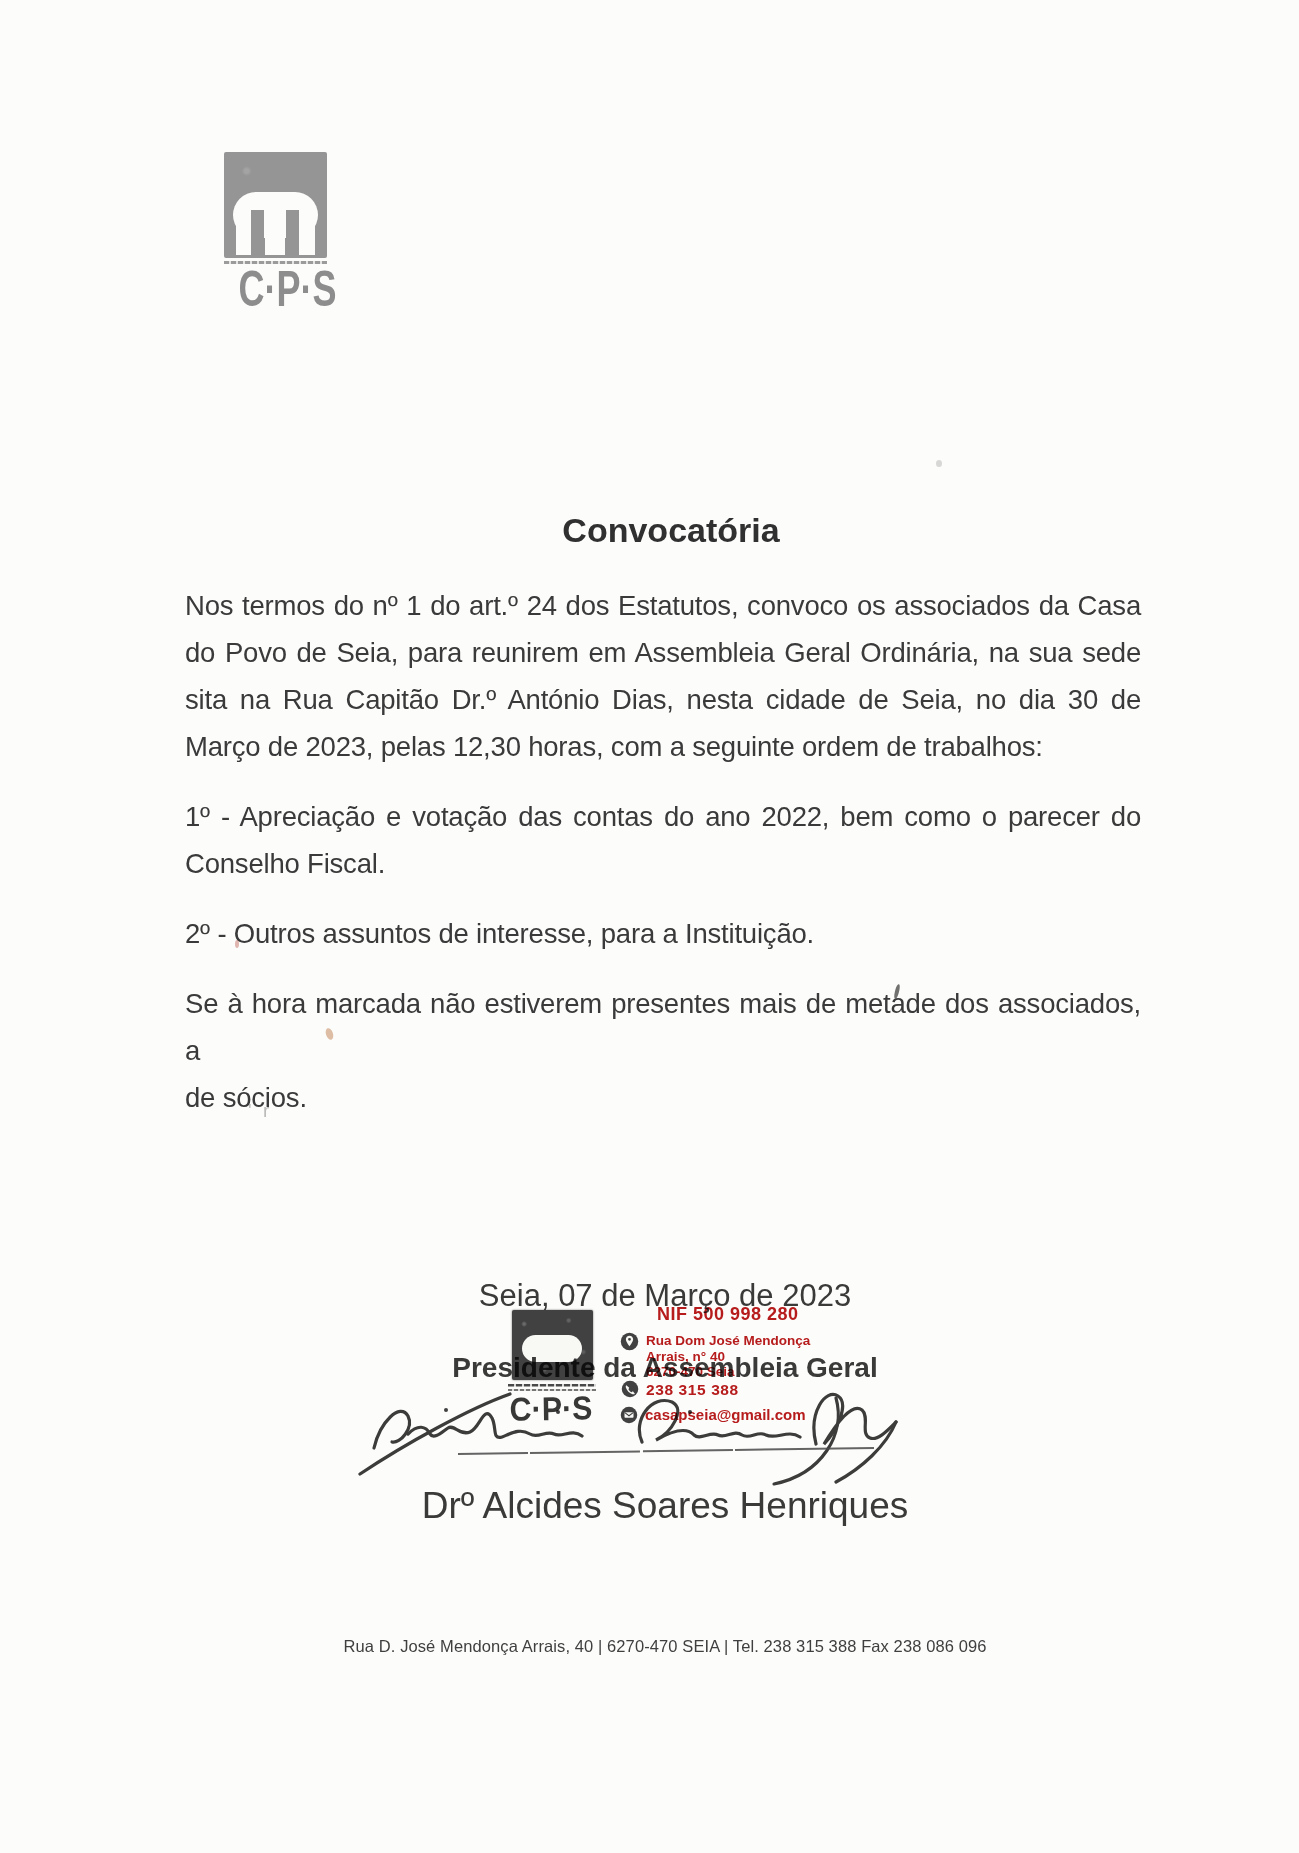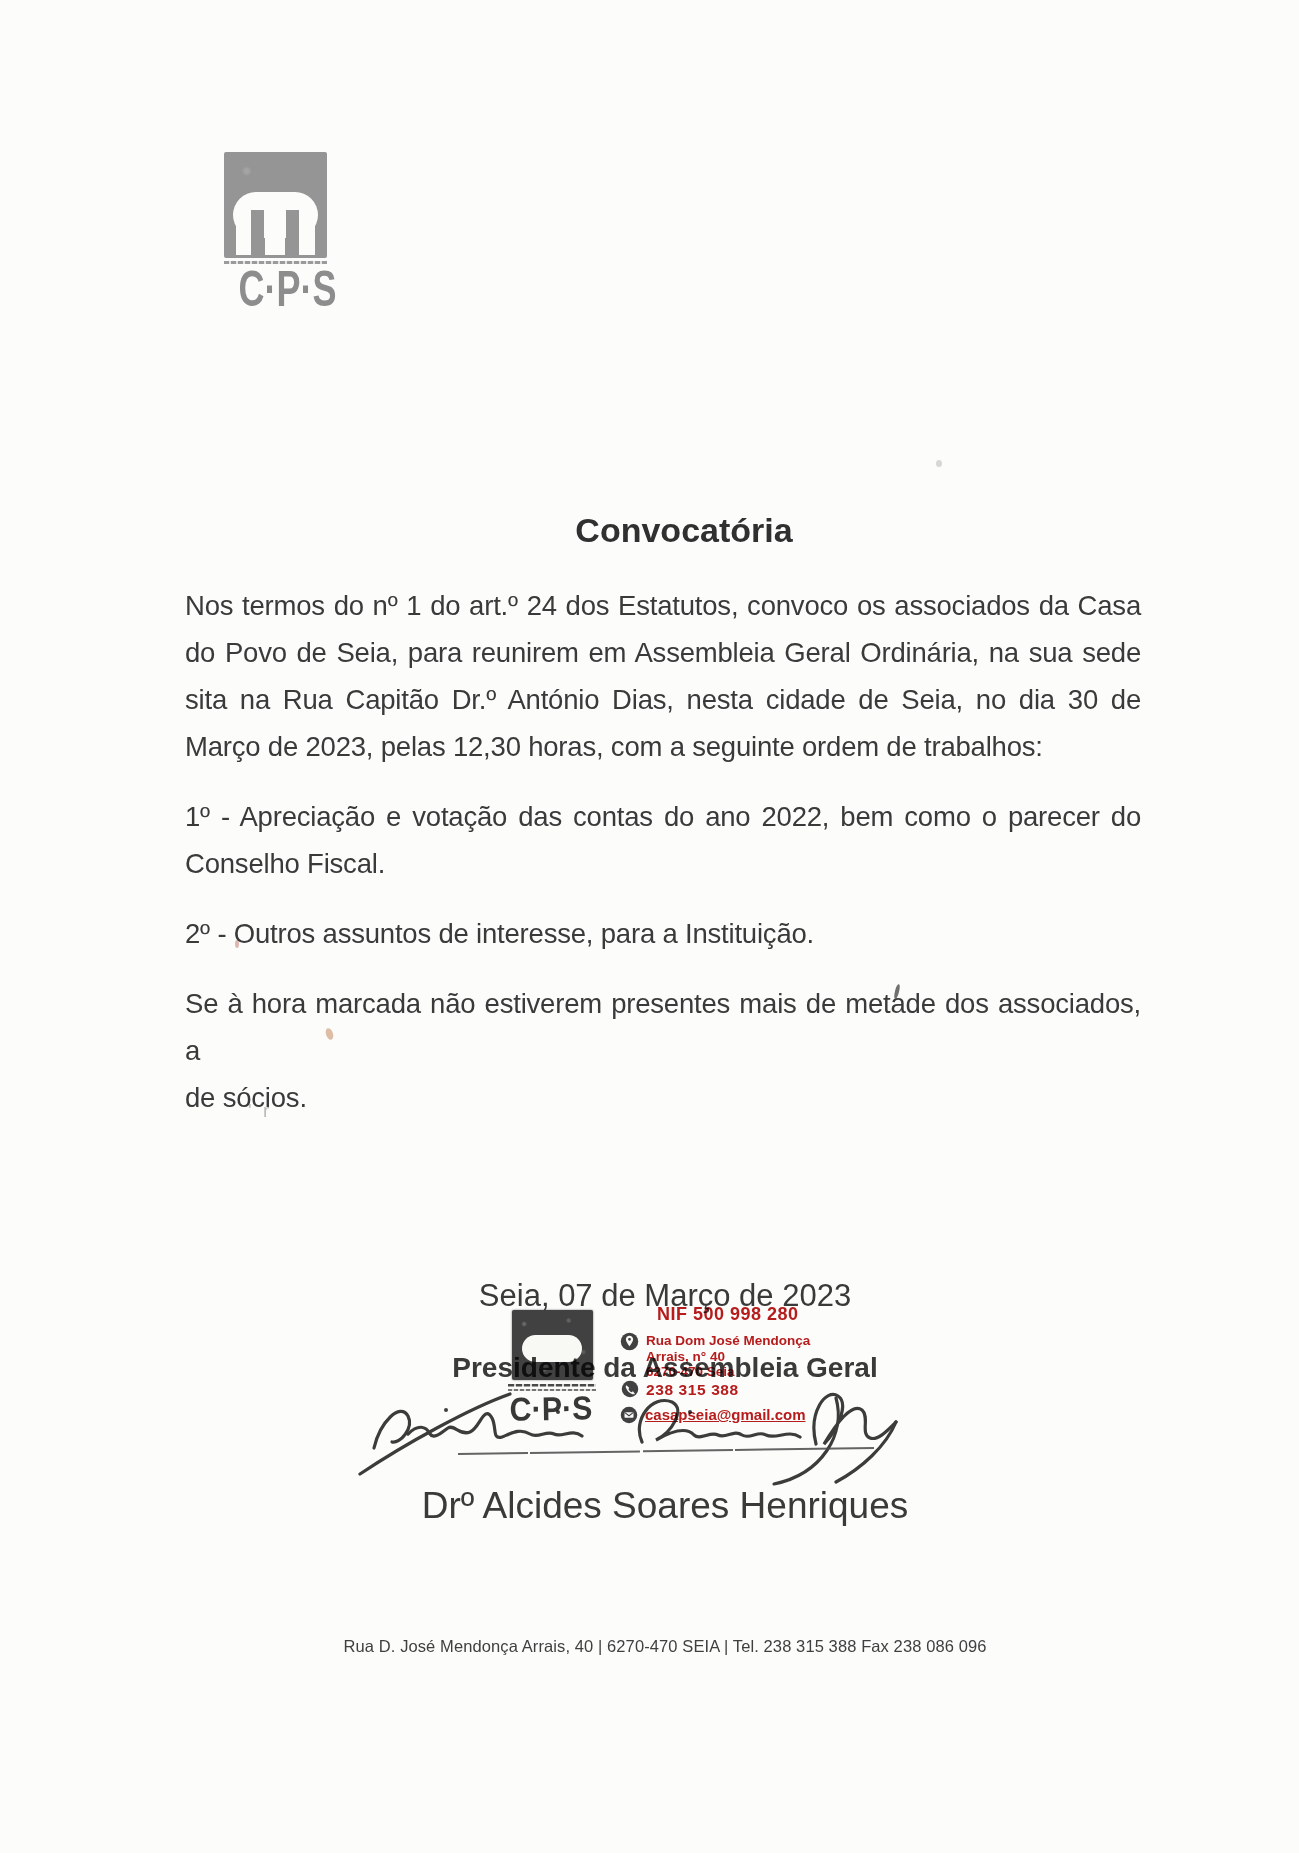--- a/index.html
+++ b/index.html
@@ -34,21 +34,21 @@
   }
   .logo-acronym{
     left:224px;top:264px;width:103px;
     font-weight:bold;font-size:50px;line-height:50px;color:#8d8d8d;
     text-align:center;transform:scaleX(.72);transform-origin:50% 50%;
     letter-spacing:0px;white-space:nowrap;
   }
 
   
   .doc-title{
-    left:185px;top:510px;width:980px;padding-left:18px;box-sizing:border-box;
+    left:172px;top:510px;width:980px;padding-left:18px;box-sizing:border-box;
     text-align:center;font-weight:bold;font-size:34px;line-height:40px;color:#303030;
   }
 
   
   .body-text{
     left:185px;top:582px;width:960px;
     font-size:27.5px;line-height:47px;letter-spacing:-0.2px;color:#3a3a3a;
   }
   .para{margin:0 4px 23px 0;}
   .jline{text-align:justify;text-align-last:justify;white-space:normal;}
@@ -81,21 +81,21 @@
   }
   .stamp-acronym{
     left:505px;top:1392px;width:92px;z-index:2;
     font-weight:bold;font-size:33px;line-height:33px;color:#383838;
     text-align:center;transform:scaleX(.92) rotate(-1deg);white-space:nowrap;
   }
   .stamp-nif{left:657px;top:1304px;font-size:18px;font-weight:bold;letter-spacing:.5px;white-space:nowrap;z-index:2;}
   .stamp-row-icon{z-index:2;}
   .stamp-addr{left:646px;top:1333px;font-size:13.5px;font-weight:bold;line-height:15.5px;white-space:nowrap;z-index:2;}
   .stamp-phone{left:646px;top:1381px;font-size:15.5px;font-weight:bold;letter-spacing:.6px;white-space:nowrap;z-index:2;}
-  .stamp-email{left:645px;top:1406px;font-size:15px;font-weight:bold;white-space:nowrap;z-index:2;text-decoration:underline;}
+  .stamp-email{left:645px;top:1406px;font-size:15px;font-weight:bold;white-space:nowrap;z-index:2;}
 
   
   .signature{left:350px;top:1382px;mix-blend-mode:multiply;z-index:6;}
 
   
   .footer-line{
     left:185px;top:1637px;width:960px;text-align:center;
     font-size:16.5px;color:#3f3f3f;letter-spacing:.1px;
   }
 

